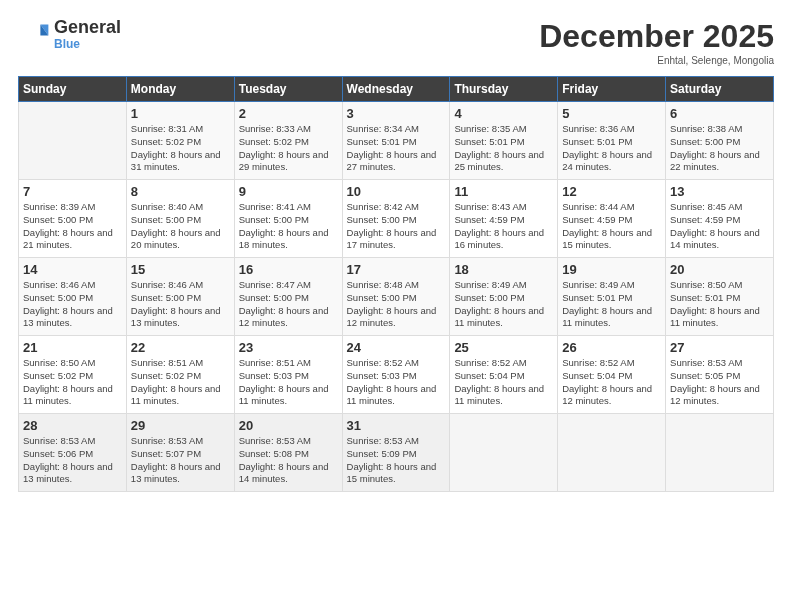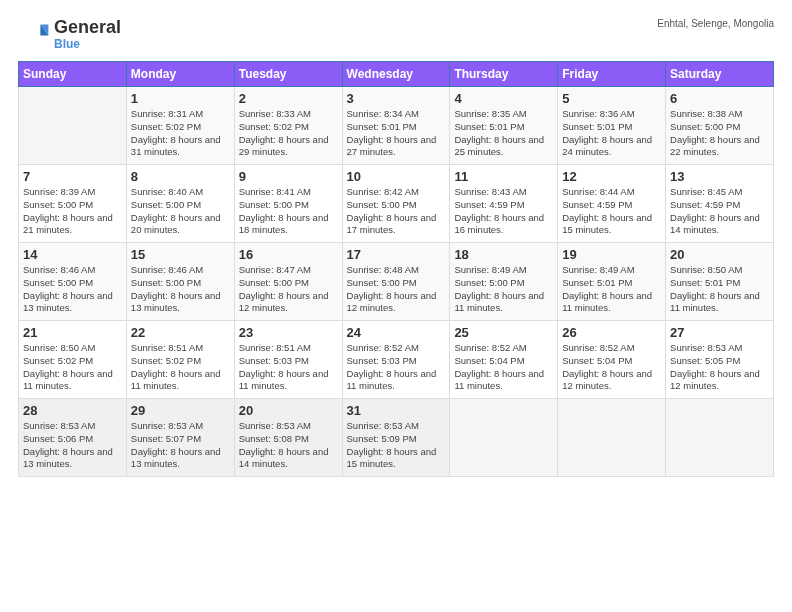--- a/index.html
+++ b/index.html
@@ -56,21 +56,21 @@
     .location {
       font-size: 10px;
       color: #555;
     }
     .calendar {
       width: 100%;
       border-collapse: collapse;
       table-layout: fixed;
     }
     .calendar thead th {
-      background: #8b5cf6;
+      background: #404040;
       color: #fff;
       font-size: 12px;
       font-weight: bold;
       padding: 5px 4px;
       text-align: left;
       border: 1px solid #3a76b8;
     }
     .calendar tbody td {
       border: 1px solid #ddd;
       vertical-align: top;
@@ -112,20 +112,21 @@
       <svg class="logo-icon" viewBox="0 0 40 40">
         <polygon points="28,8 38,8 38,22" fill="#4a90d9"></polygon>
         <polygon points="28,8 38,22 28,22" fill="#2a70b9"></polygon>
       </svg>
       <div class="logo-text">
         <span class="logo-general">General</span>
         <span class="logo-blue">Blue</span>
       </div>
     </div>
     <div class="title-block">
+      <div class="month-title">December 2025</div>
       <div class="location">Enhtal, Selenge, Mongolia</div>
     </div>
   </div>
 
   <table class="calendar">
     <thead>
       <tr>
       <th>Sunday</th>
           <th>Monday</th>
           <th>Tuesday</th>

